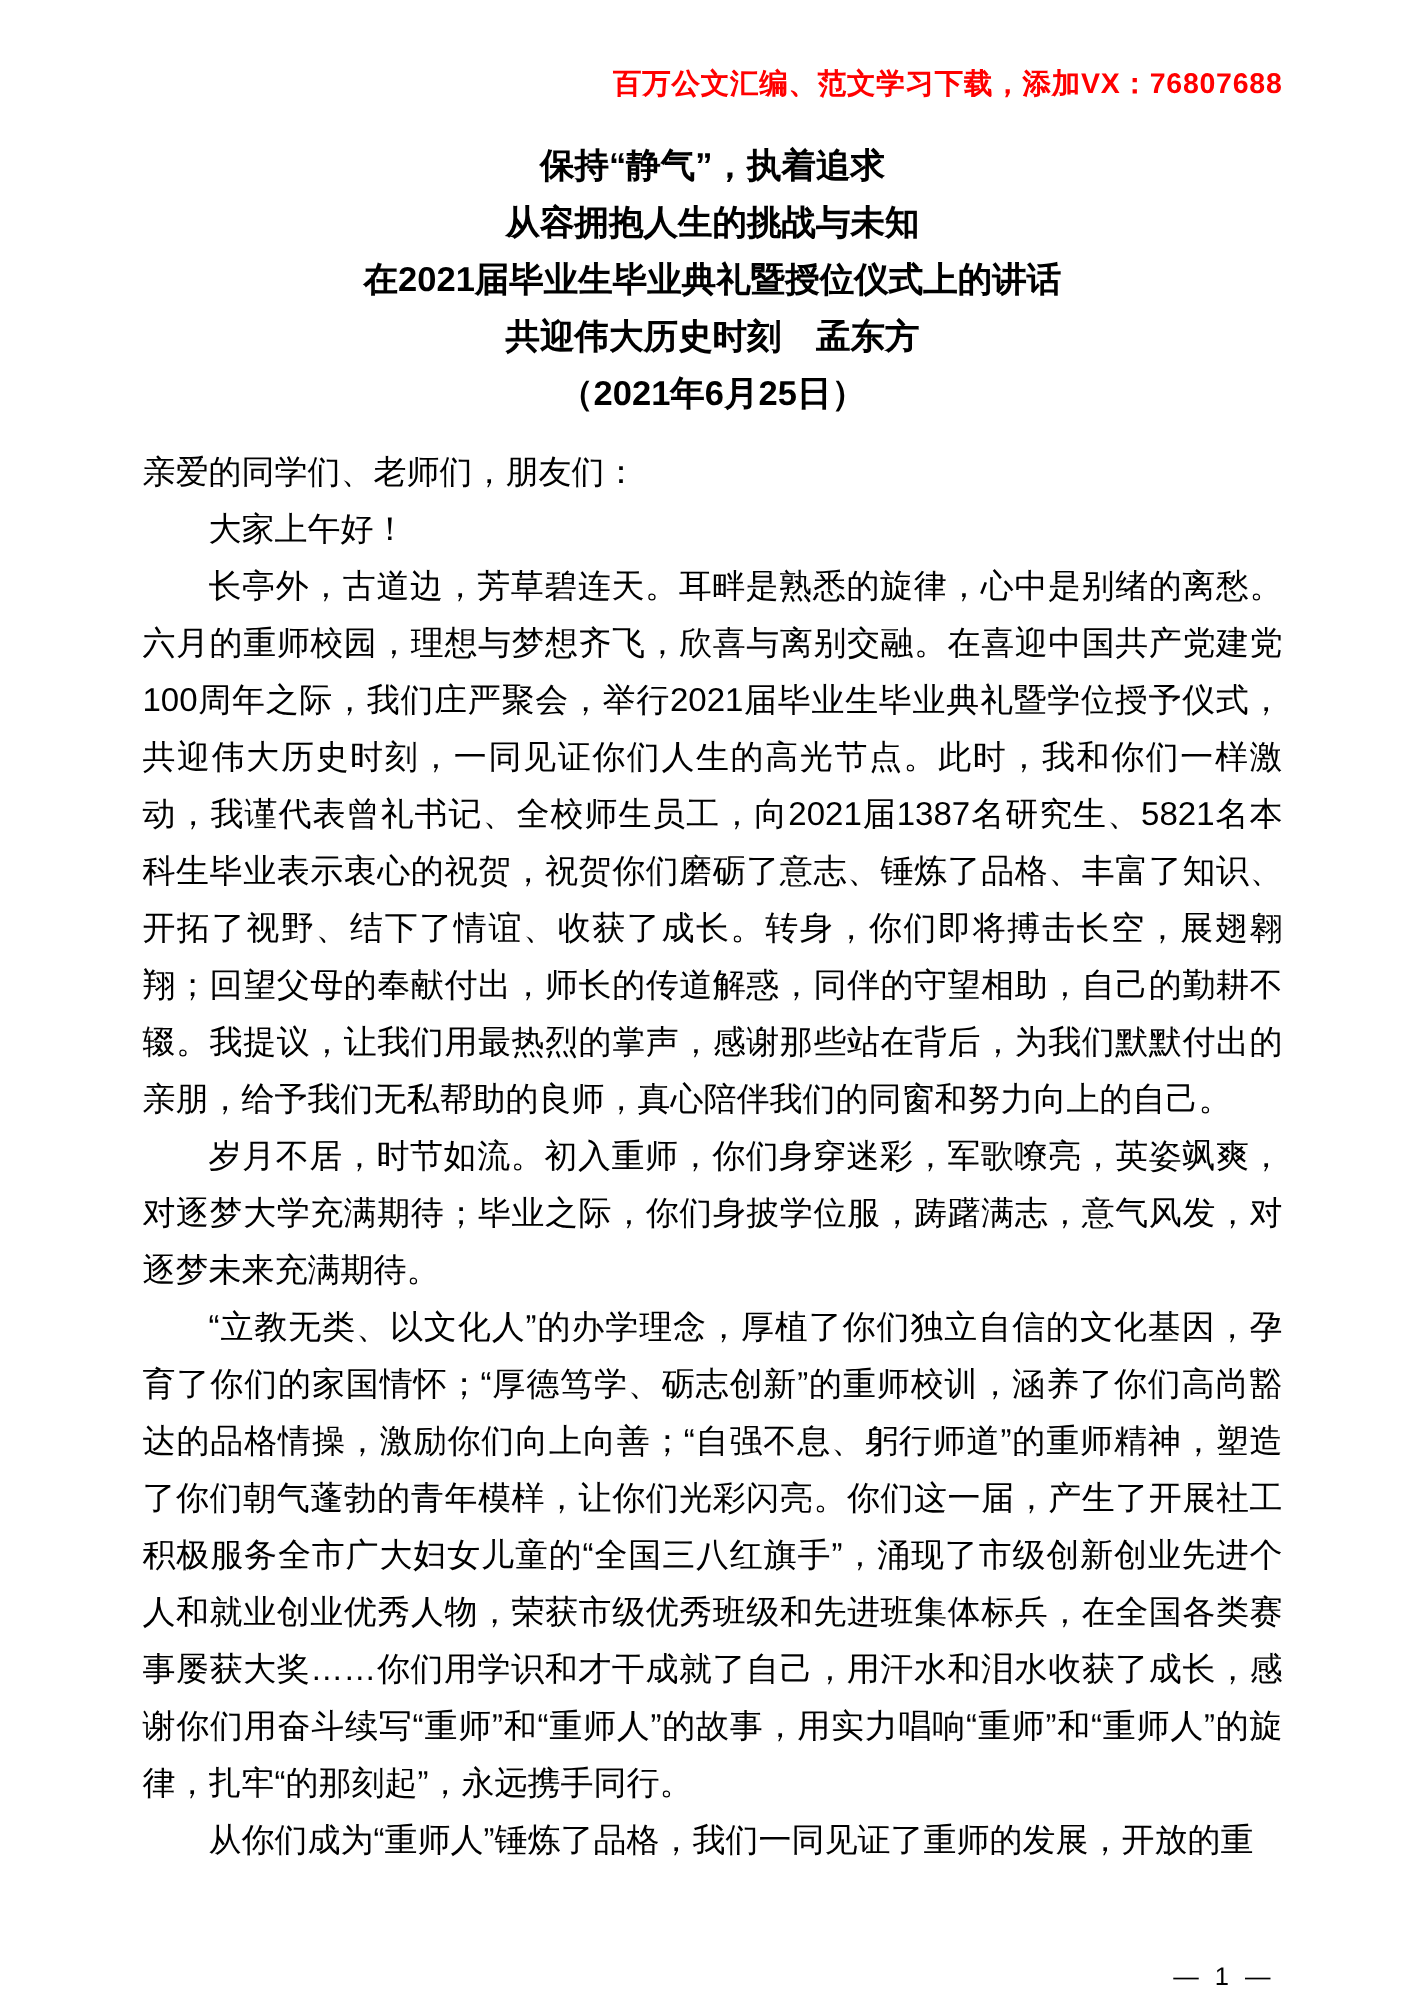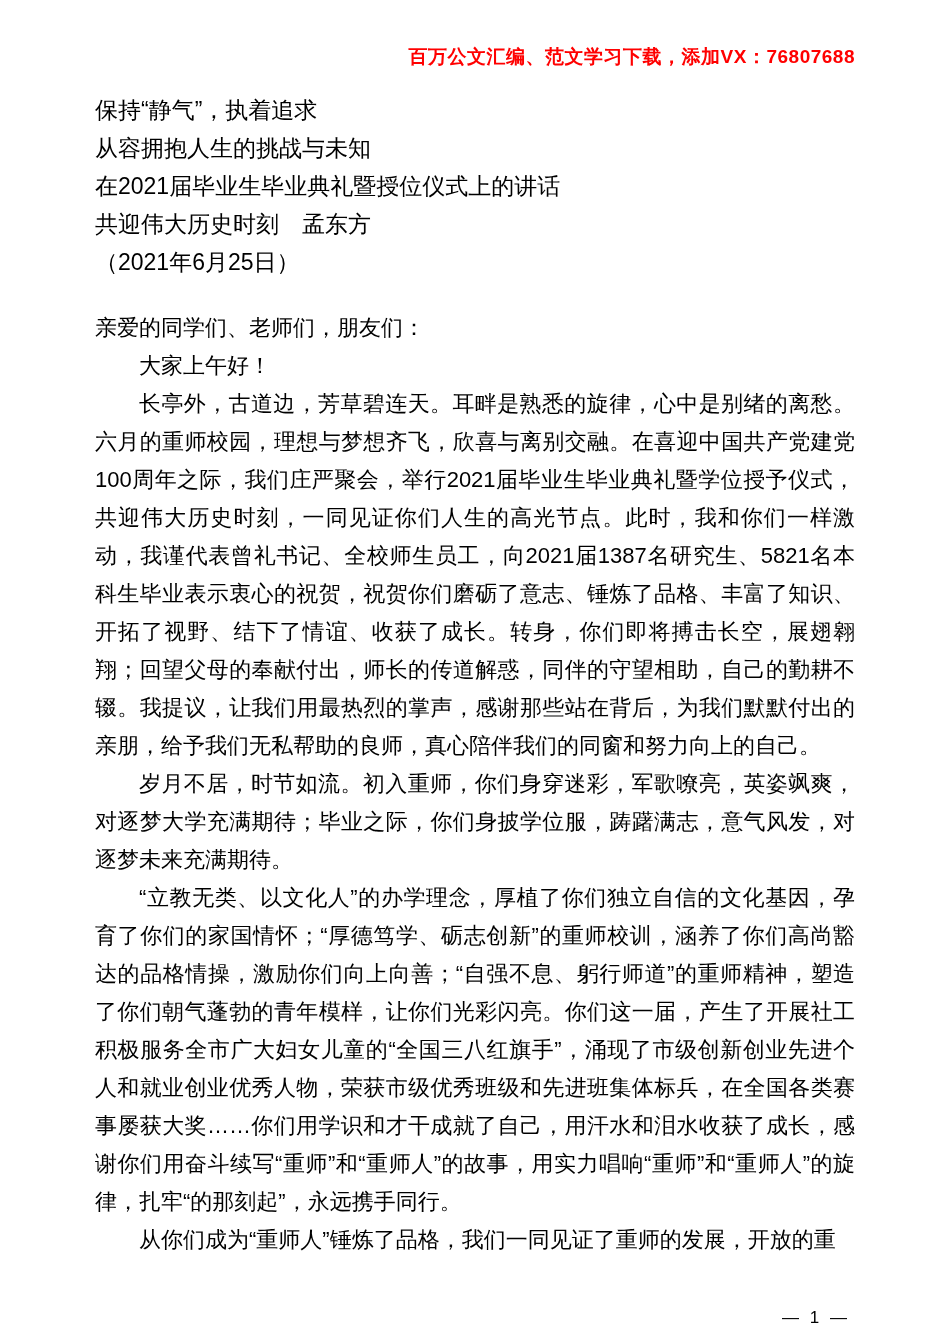--- a/index.html
+++ b/index.html
@@ -22,26 +22,27 @@
   .promo {
     color: #ff0000;
     text-align: right;
     font-size: 19px;
     font-weight: 600;
     line-height: 24px;
     margin-bottom: 22px;
     letter-spacing: 0.5px;
   }
   .title-block {
-    font-weight: 400;
+    text-align: center;
+    font-weight: 700;
     font-size: 23px;
     line-height: 38px;
   }
   .body-block {
-    margin-top: 28px;
+    margin-top: 15px;
     font-size: 22px;
     line-height: 38px;
     text-align: justify;
     font-weight: 500;
   }
   .para { margin: 0; }
   .para.indent { text-indent: 2em; }
   .page-number {
     position: absolute;
     right: 100px;

